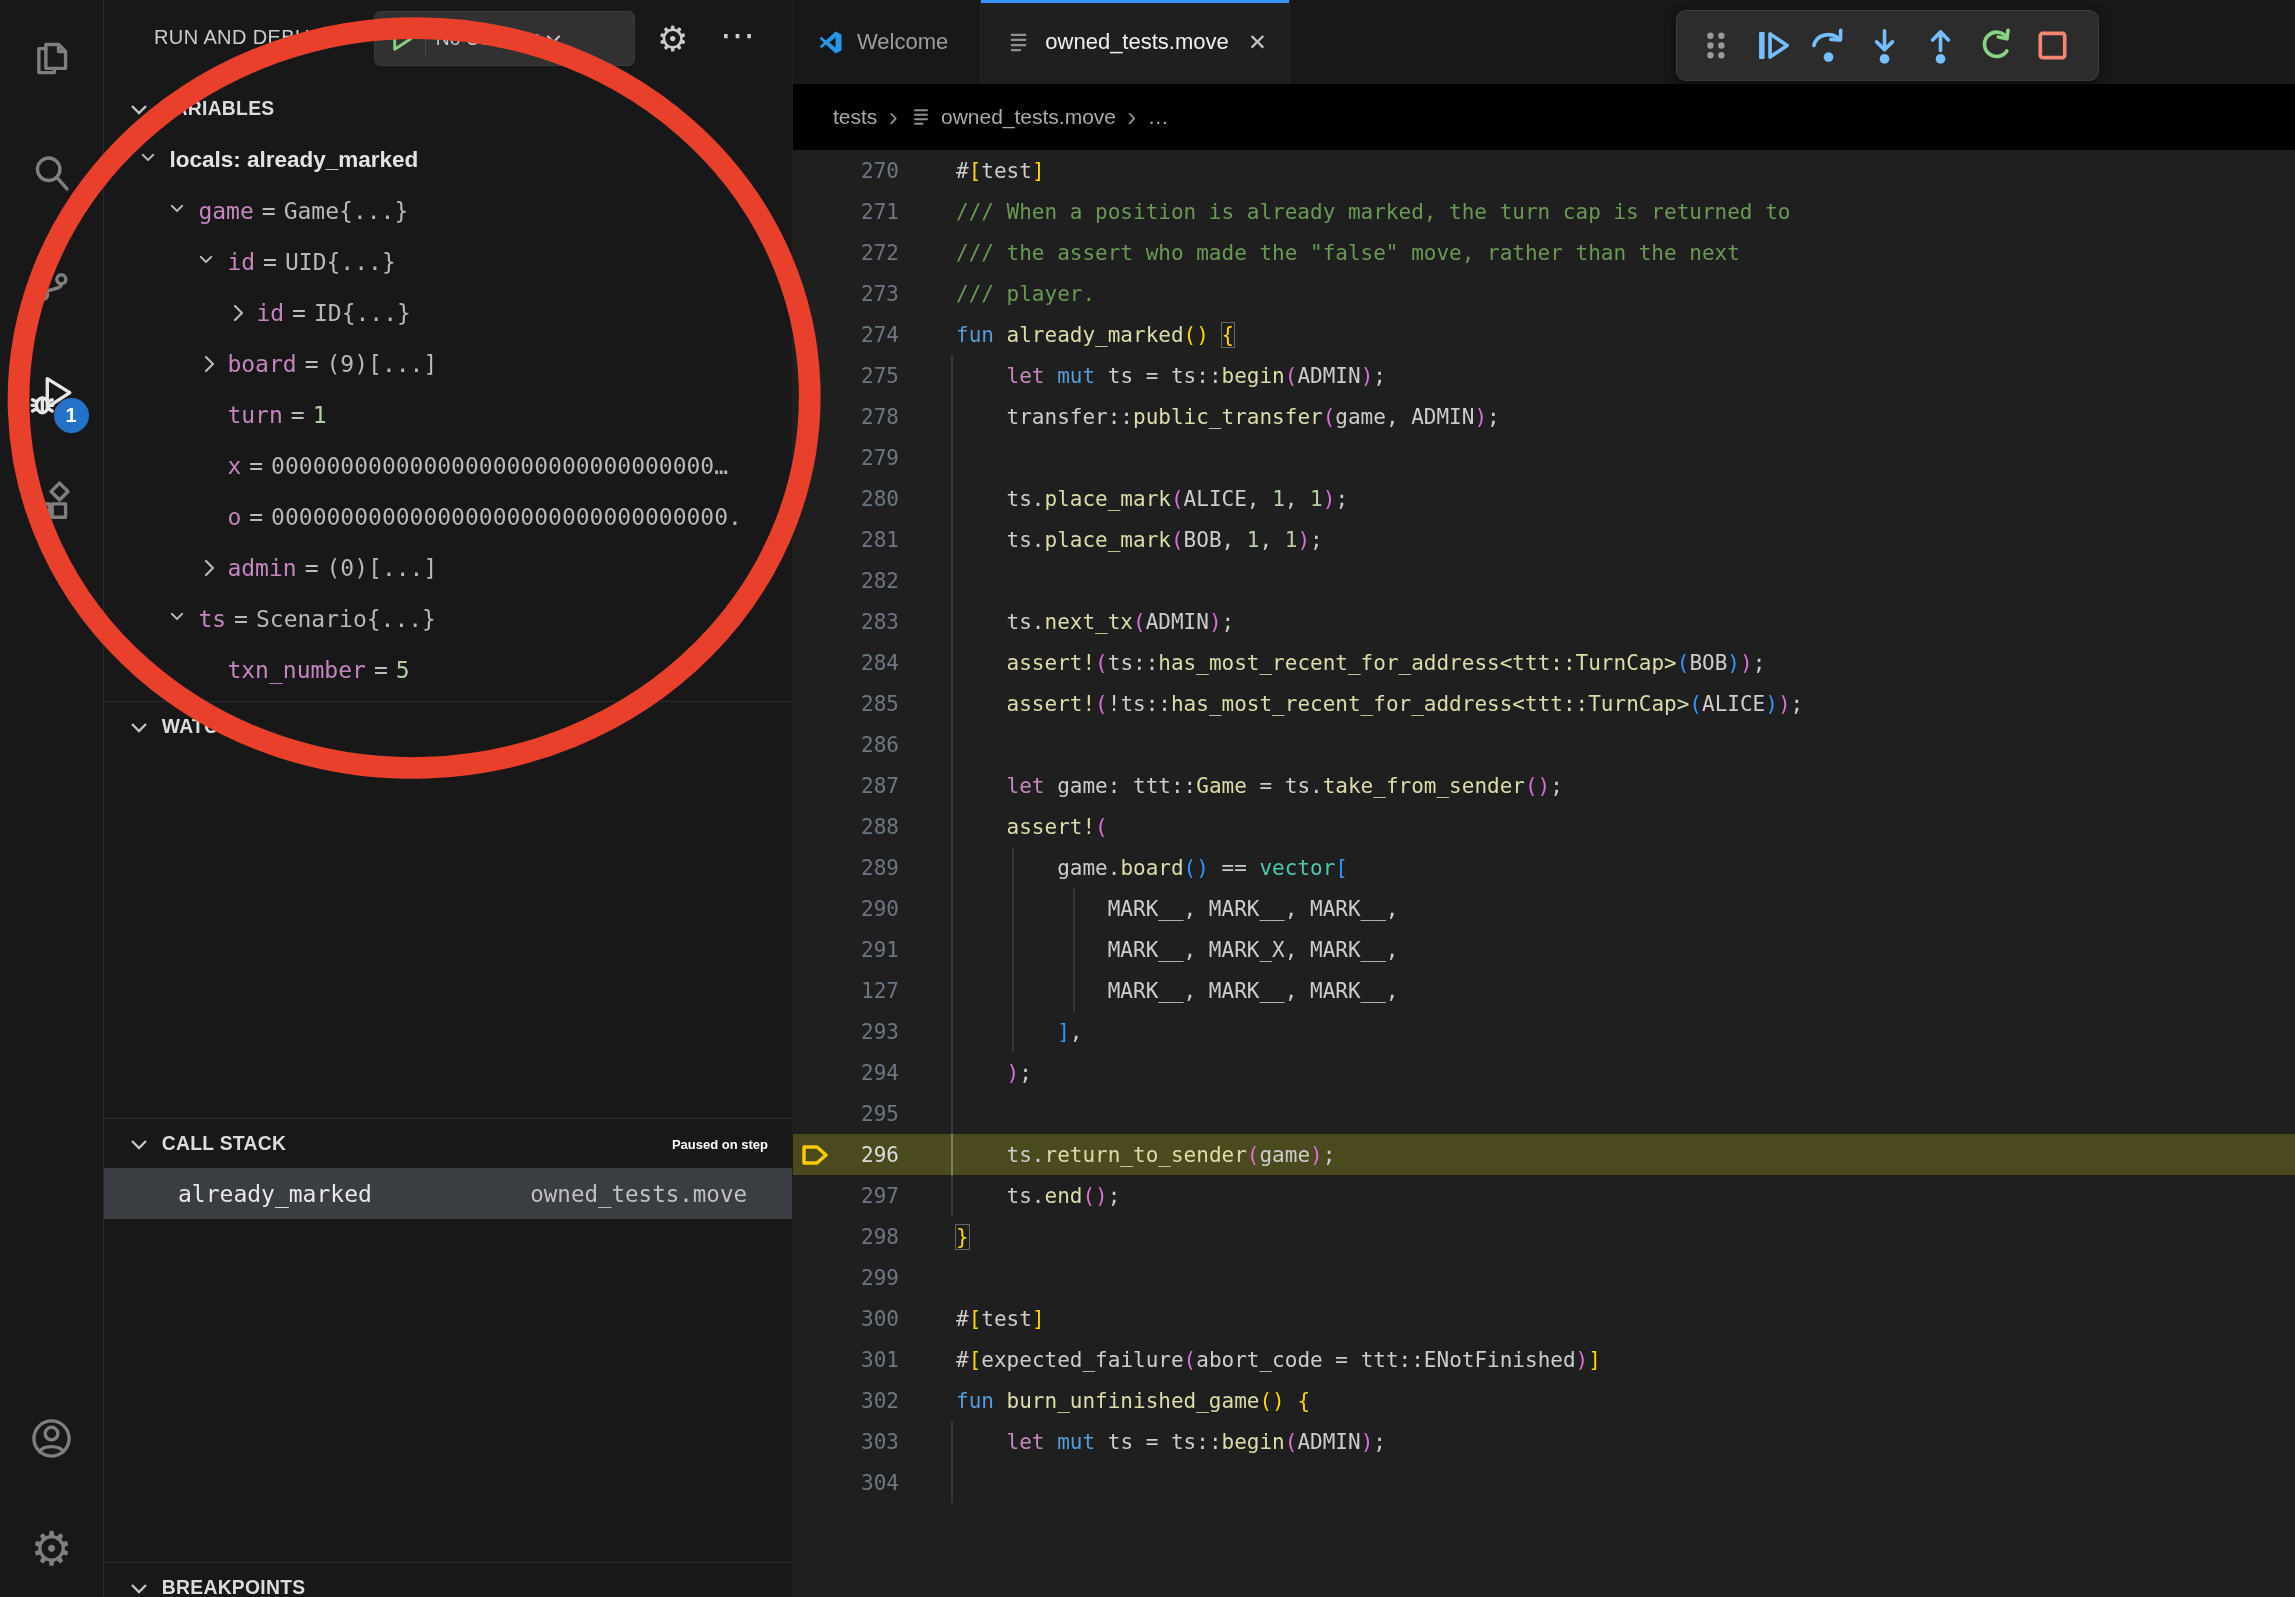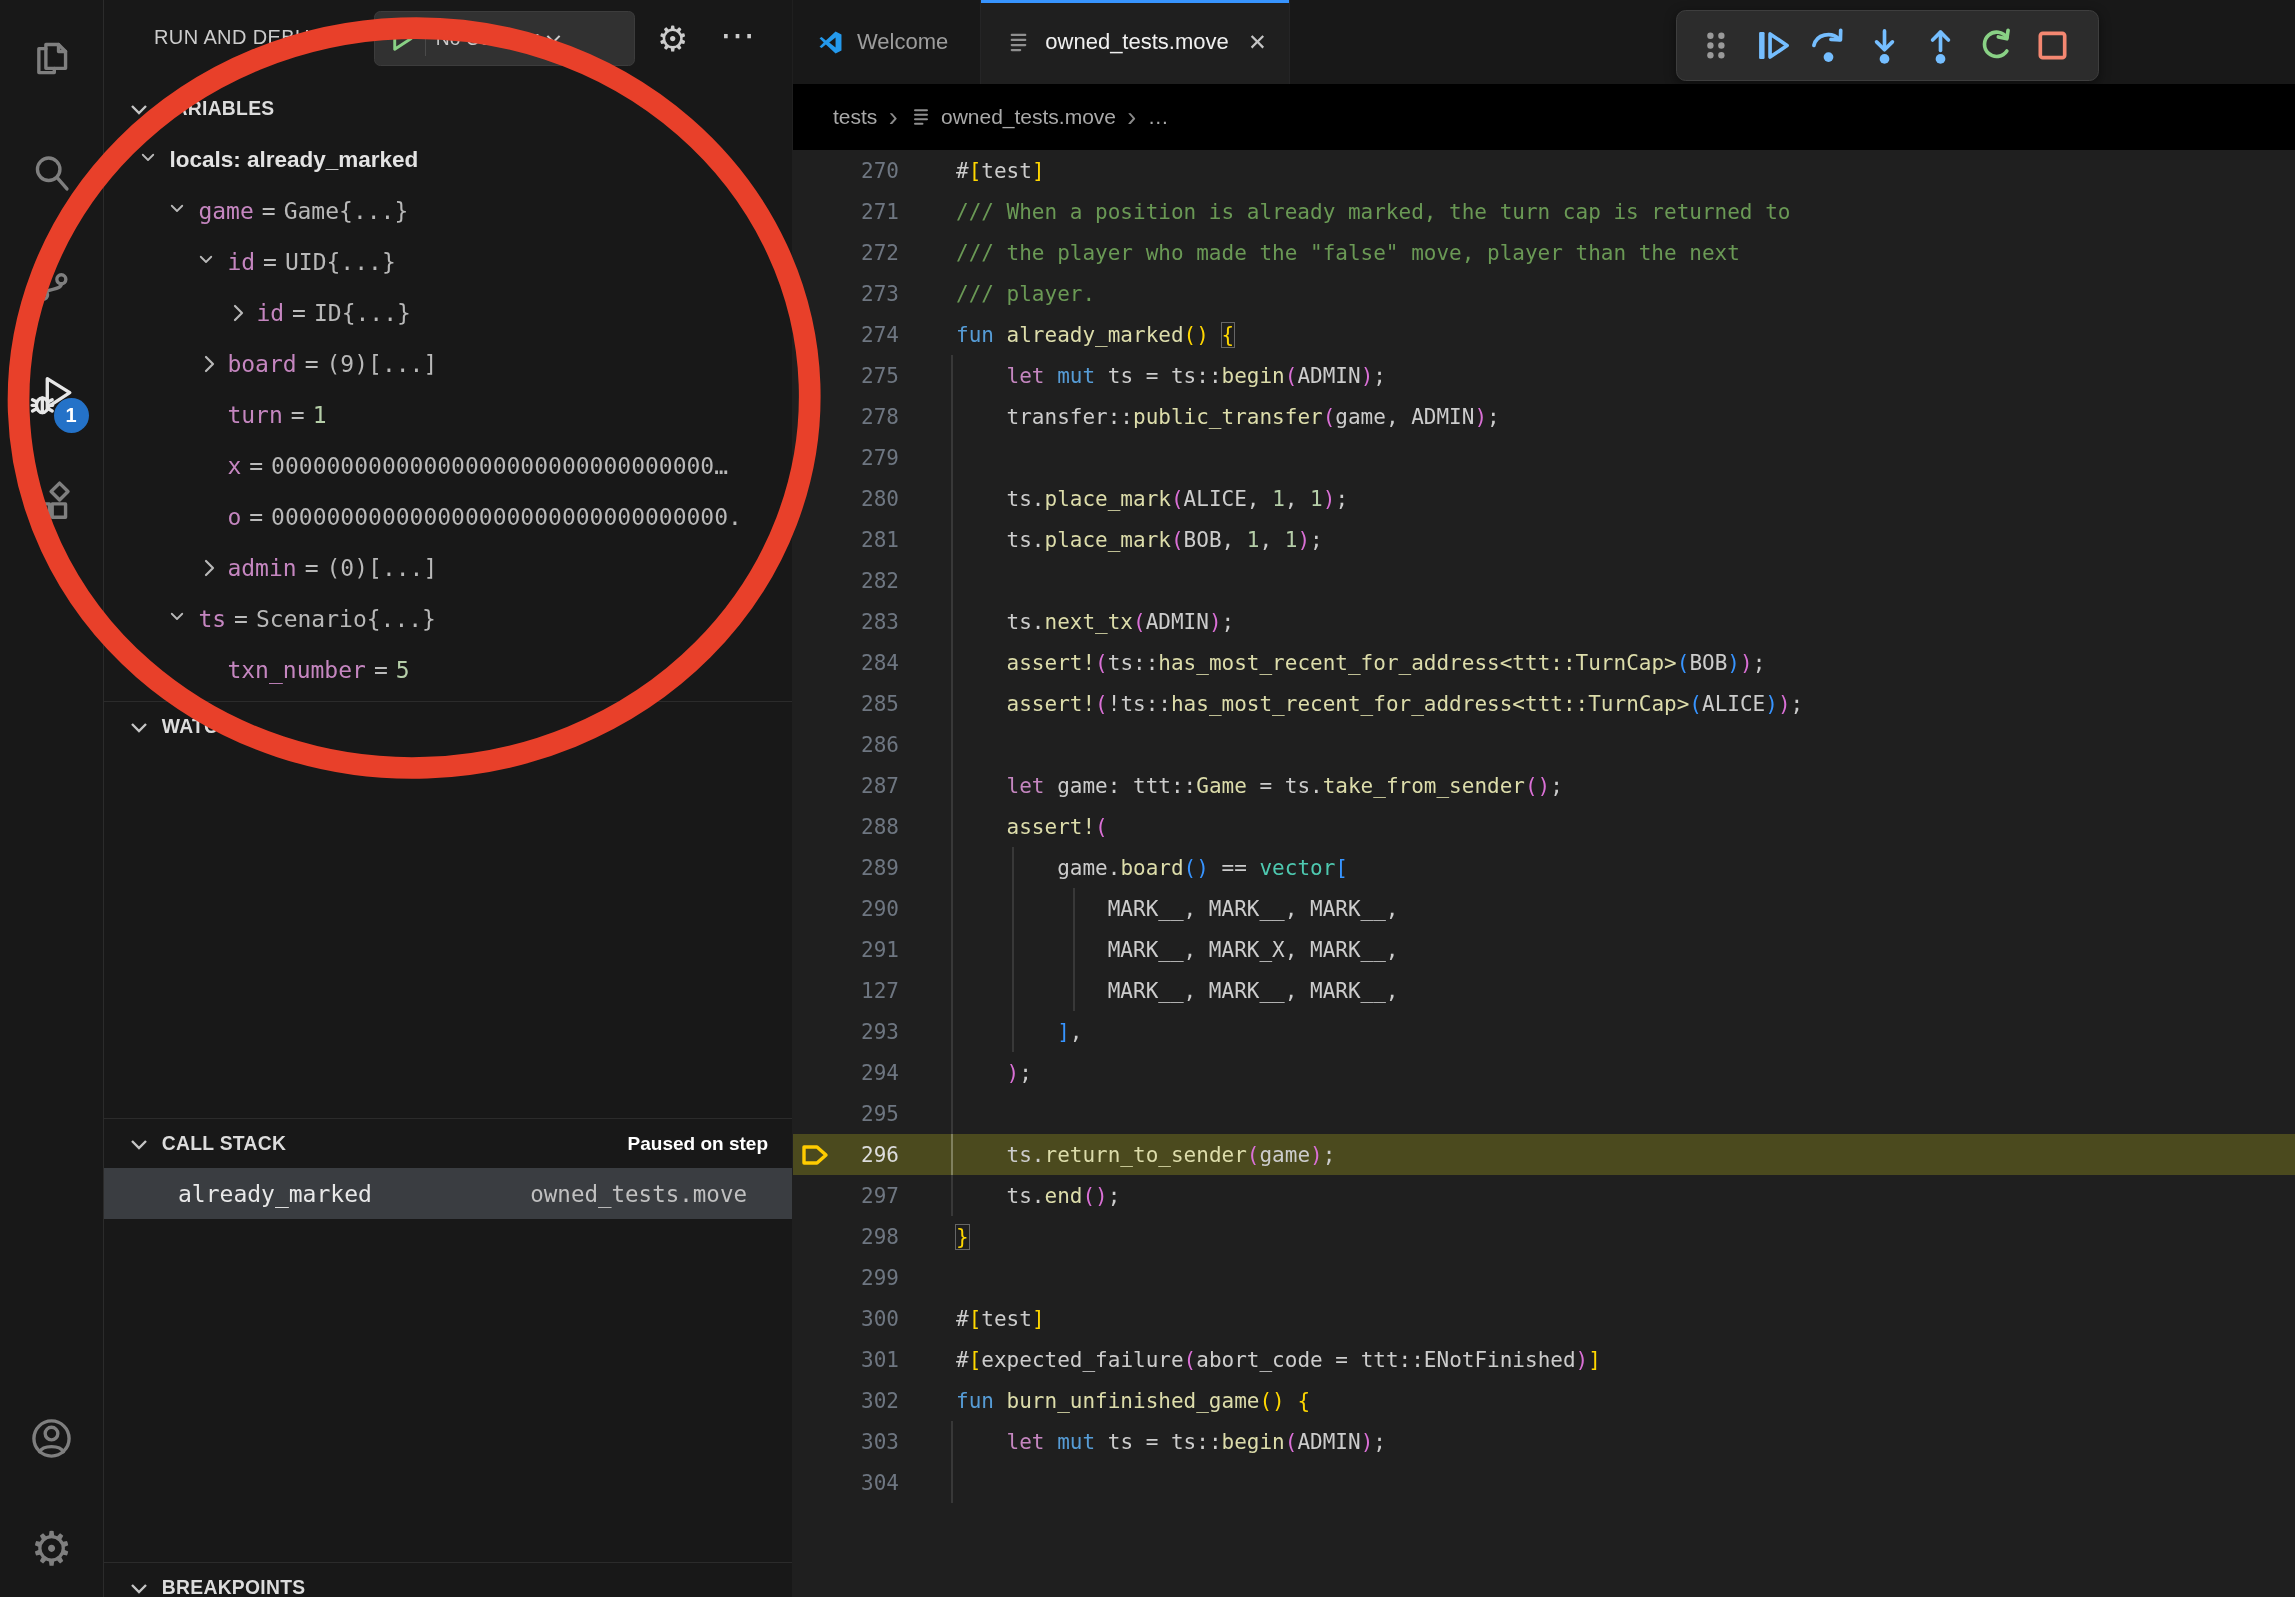--- a/index.html
+++ b/index.html
@@ -25,21 +25,21 @@
   #sb-config svg{width:31px;height:31px;margin-left:11.3px;}
   #sb-config .divider{width:0.8px;height:35px;background:#4a4a4a;margin:0 9.7px 0 8px;}
   #sb-config .lbl{font-size:19.3px;color:#cccccc;white-space:nowrap;overflow:hidden;max-width:137px;}
   #sb-config .chev{margin-left:4.8px;color:#cccccc;width:21px;height:21px;}
   #sb-gear{position:absolute;left:553px;top:21px;font-size:35px;color:#cccccc;line-height:1;}
   #sb-dots{position:absolute;left:616px;top:14.5px;font-size:35px;color:#cccccc;}
   .sec-head{position:absolute;left:0;width:100%;height:50px;display:flex;align-items:center;}
   .sec-head .chev{width:24px;height:24px;color:#c5c5c5;margin-left:22.5px;}
   .sec-head .sec-lbl{font-size:19.3px;font-weight:bold;color:#dcdcdc;margin-left:11.3px;letter-spacing:0.3px;}
   .sec-border{border-top:0.8px solid #2b2b2b;}
-  #paused-badge{position:absolute;right:24px;font-size:19px;font-weight:bold;color:#ffffff;}
+  #paused-badge{position:absolute;right:24px;font-size:13px;font-weight:bold;color:#ffffff;}
   
   #vartree{position:absolute;left:0;top:134px;width:100%;}
   .trow{position:relative;height:51px;display:flex;align-items:center;
         font-family:"DejaVu Sans Mono",monospace;font-size:23px;}
   .trow .chev{width:24px;height:24px;color:#b8b8b8;flex:0 0 24px;}
   .t-label{color:#e3e3e3;font-weight:bold;font-family:"Liberation Sans",sans-serif;font-size:22.5px;}
   .t-name{color:#c586c0;}
   .t-eq{color:#bbbbbb;margin:0 8px;}
   .t-val{color:#b8b8b8;white-space:pre;}
   .t-val.num{color:#b5cea8;}
@@ -366,21 +366,21 @@
         <div class="cline">
           <span class="lnum">270</span>
           <span class="ctext"><span class="tk-t">#</span><span class="tk-g">[</span><span class="tk-t">test</span><span class="tk-g">]</span></span>
         </div>
         <div class="cline">
           <span class="lnum">271</span>
           <span class="ctext"><span class="tk-c">/// When a position is already marked, the turn cap is returned to</span></span>
         </div>
         <div class="cline">
           <span class="lnum">272</span>
-          <span class="ctext"><span class="tk-c">/// the player who made the "false" move, player than the next</span></span>
+          <span class="ctext"><span class="tk-c">/// the assert who made the "false" move, rather than the next</span></span>
         </div>
         <div class="cline">
           <span class="lnum">273</span>
           <span class="ctext"><span class="tk-c">/// player.</span></span>
         </div>
         <div class="cline">
           <span class="lnum">274</span>
           <span class="ctext"><span class="tk-k">fun </span><span class="tk-f">already_marked</span><span class="tk-g">()</span><span class="tk-t"> </span><span class="tk-gm">{</span></span>
         </div>
         <div class="cline">

